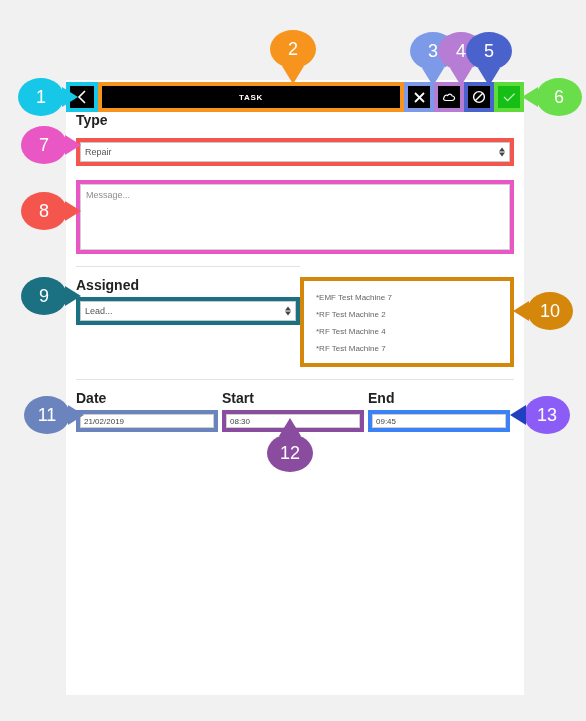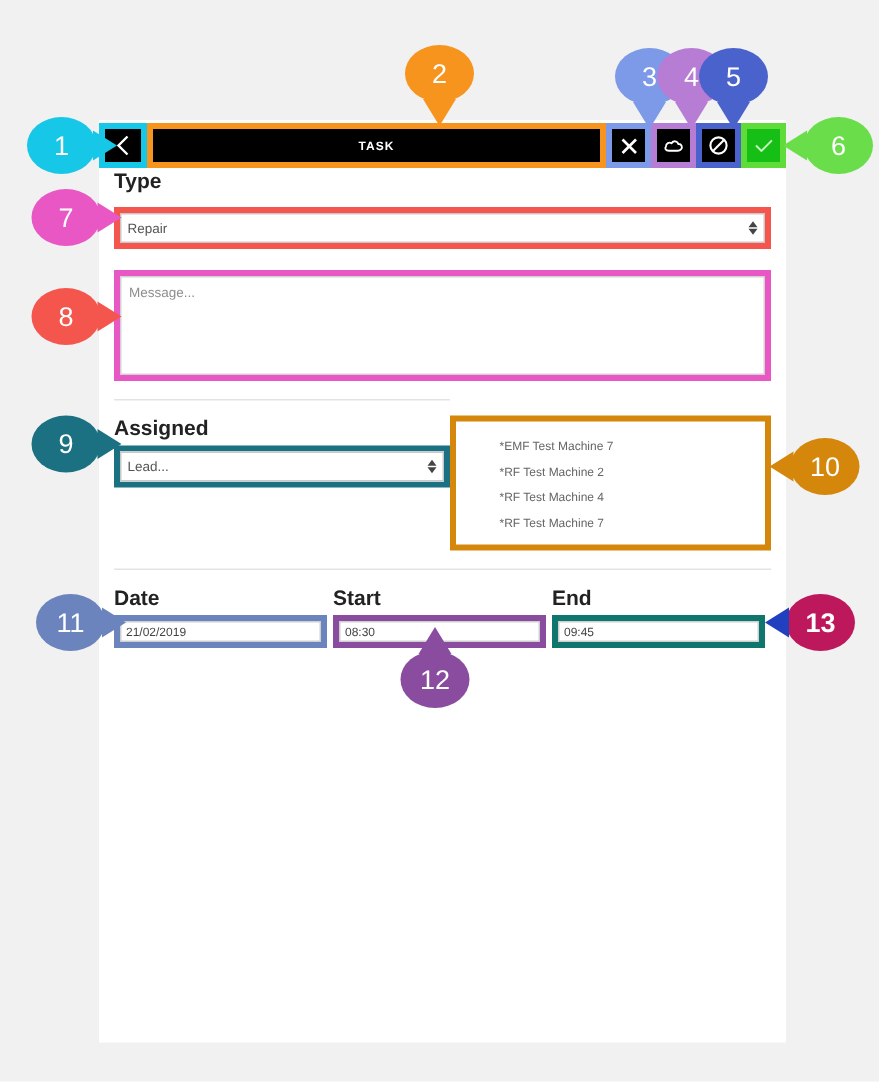--- a/index.html
+++ b/index.html
@@ -90,33 +90,33 @@
   #assigned-col{width:234px;padding-left:10px;box-sizing:border-box;}
   #assigned-outer{border:4px solid #1b7082;}
   #assigned-select{
     width:100%;box-sizing:border-box;height:20px;
     border:1px solid #c8c8c8;background:#fff;
     font-size:9px;color:#555;padding:0 16px 0 4px;
     display:flex;align-items:center;position:relative;
   }
   #list-col{flex:1;padding-right:10px;box-sizing:border-box;}
   #list-outer{border:4px solid #d4870b;background:#fff;}
-  #machine-list{padding:8px 0 6px 17px;}
+  #machine-list{padding:8px 0 6px 0;}
   .machine-item{
     font-size:8px;color:#666;padding:4px 0 4px 12px;
   }
 
   
   #date-row{display:flex;margin-top:10px;padding:0 10px;box-sizing:border-box;}
   .date-cell{width:152px;box-sizing:border-box;}
   .date-cell.mid{margin-left:0;}
   .dt-outer{box-sizing:border-box;width:142px;}
   #date-outer{border:4px solid #6b84bd;}
   #start-outer{border:4px solid #8a4c9e;}
-  #end-outer{border:4px solid #0f766e;text-align:center;}
+  #end-outer{border:4px solid #3b82f6;text-align:center;}
   .dt-input{
     width:100%;box-sizing:border-box;height:14px;
     border:1px solid #cfcfcf;background:#fff;
     font-size:8px;color:#444;padding:0 3px;
     display:flex;align-items:center;
   }
 
   
   .pin{position:absolute;}
   .pin .blob{
@@ -335,17 +335,17 @@
       <span class="tip" style="border-left: 16px solid rgb(107, 132, 189);"></span>
     </div>
   </div>
 <div class="pin up" style="left:267px;top:434px">
     <div class="blob" style="background: rgb(138, 76, 158);">
       <span>12</span>
       <span class="tip" style="border-bottom: 18px solid rgb(138, 76, 158);"></span>
     </div>
   </div>
 <div class="pin left" style="left:524px;top:396px">
-    <div class="blob" style="background: #be185d; font-weight: bold;">
+    <div class="blob" style="background: #8b5cf6;">
       <span>13</span>
       <span class="tip" style="border-right: 16px solid rgb(33, 64, 192);"></span>
     </div>
   </div>
 
 </body></html>

